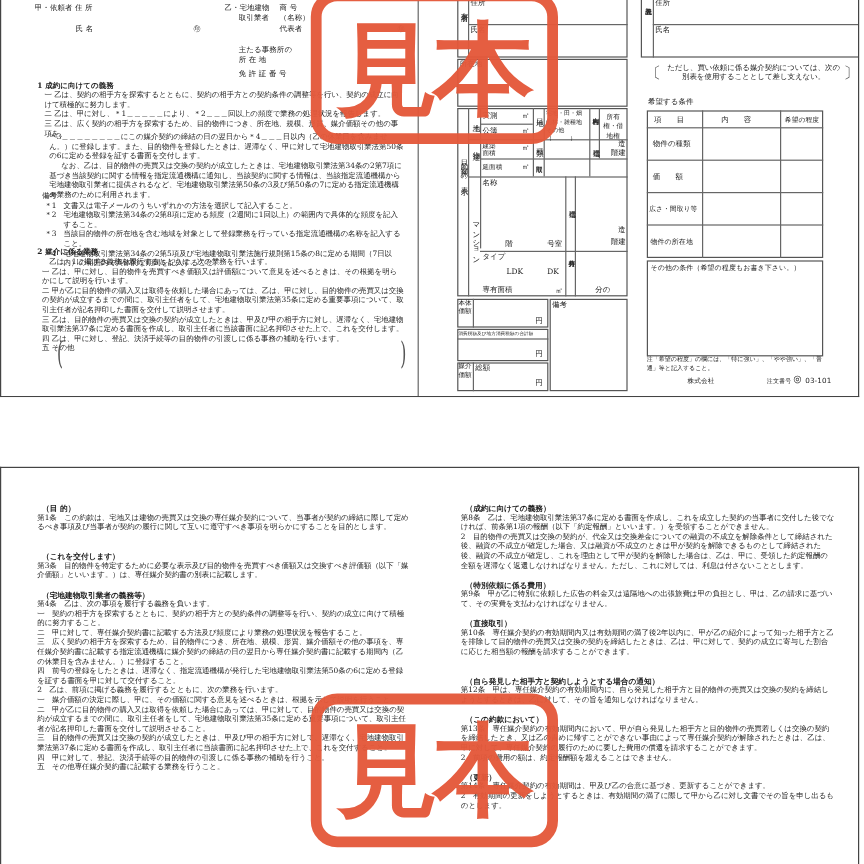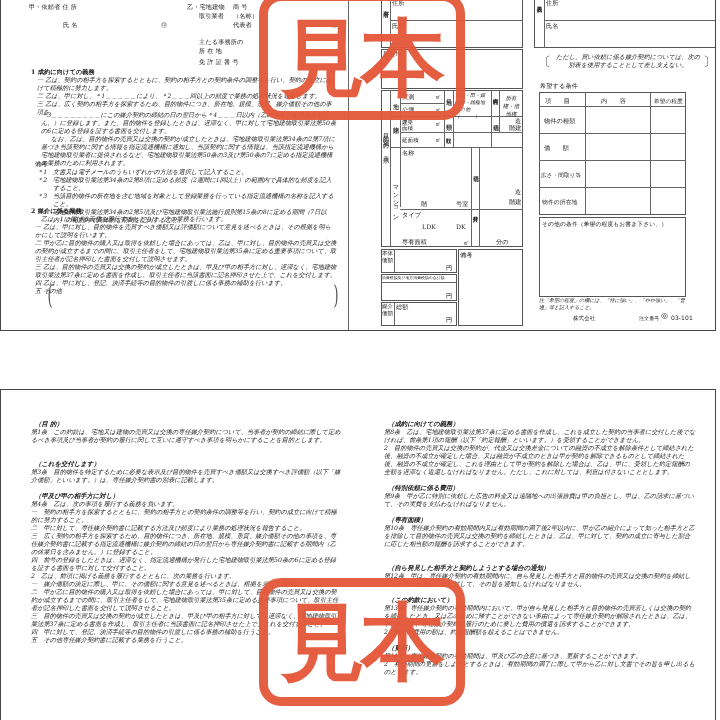--- a/index.html
+++ b/index.html
@@ -2,21 +2,21 @@
 <html><head>
 <meta charset="utf-8">
 <style>
   html,body{margin:0;padding:0;background:#fff;}
   body{width:720px;height:720px;position:relative;overflow:hidden;font-family:"DejaVu Serif","Liberation Serif",serif;color:#222;}
   .sheet{position:absolute;left:0;width:716px;background:#fff;border:1px solid #444;box-sizing:border-box;overflow:hidden;}
   .sheet.top{top:-2px;height:333px;border-top:none;}
   .sheet.bottom{top:389px;height:335px;border-bottom:none;}
   .t{position:absolute;font-size:6.2px;line-height:8.2px;white-space:nowrap;letter-spacing:0.1px;}
   .b{font-weight:bold;}
-  .para{position:absolute;font-size:6.2px;line-height:8px;white-space:pre-wrap;font-style:italic;}
+  .para{position:absolute;font-size:6.2px;line-height:8px;white-space:pre-wrap;}
   .box{position:absolute;border:1px solid #555;box-sizing:border-box;}
   .hl{position:absolute;background:#666;height:1px;}
   .vl{position:absolute;background:#666;width:1px;}
   .vtext{position:absolute;font-size:6.2px;line-height:8px;writing-mode:vertical-rl;}
   .stamp{position:absolute;border:9px solid #e4583a;border-radius:22px;box-sizing:border-box;opacity:0.96;}
   .stamp-text{position:absolute;color:#e4583a;font-family:"DejaVu Sans","Liberation Sans",sans-serif;font-weight:bold;white-space:nowrap;opacity:0.96;}
   .title2{position:absolute;font-size:14.5px;letter-spacing:0.5px;}
   .h{position:absolute;font-size:6.4px;font-weight:bold;font-family:"DejaVu Sans","Liberation Sans",sans-serif;}
   .gap{position:absolute;left:0;top:331px;width:720px;height:58px;background:#fff;}
 </style>
@@ -195,21 +195,21 @@
       <div class="para" style="position:relative;">第1条　この約款は、宅地又は建物の売買又は交換の専任媒介契約について、当事者が契約の締結に際して定めるべき事項及び当事者が契約の履行に関して互いに遵守すべき事項を明らかにすることを目的とします。</div>
     </div>
     <div style="height:8px;"></div>
     <div style="height:8px;"></div>
     <div>
       <div class="para h" style="position:relative;left:4px;">（これを交付します）</div>
       <div class="para" style="position:relative;">第3条　目的物件を特定するために必要な表示及び目的物件を売買すべき価額又は交換すべき評価額（以下「媒介価額」といいます。）は、専任媒介契約書の別表に記載します。</div>
     </div>
     <div style="height:8px;"></div>
     <div>
-      <div class="para h" style="position:relative;left:4px;">（甲及び甲の相手方に対し）</div>
+      <div class="para h" style="position:relative;left:4px;">（宅地建物取引業者の義務等）</div>
       <div class="para" style="position:relative;">第4条　乙は、次の事項を履行する義務を負います。
 一　契約の相手方を探索するとともに、契約の相手方との契約条件の調整等を行い、契約の成立に向けて積極的に努力すること。
 二　甲に対して、専任媒介契約書に記載する方法及び頻度により業務の処理状況を報告すること。
 三　広く契約の相手方を探索するため、目的物件につき、所在地、規模、形質、媒介価額その他の事項を、専任媒介契約書に記載する指定流通機構に媒介契約の締結の日の翌日から専任媒介契約書に記載する期間内（乙の休業日を含みません。）に登録すること。
 四　前号の登録をしたときは、遅滞なく、指定流通機構が発行した宅地建物取引業法第50条の6に定める登録を証する書面を甲に対して交付すること。
 2　乙は、前項に掲げる義務を履行するとともに、次の業務を行います。
 一　媒介価額の決定に際し、甲に、その価額に関する意見を述べるときは、根拠を示して説明を行うこと。
 二　甲が乙に目的物件の購入又は取得を依頼した場合にあっては、甲に対して、目的物件の売買又は交換の契約が成立するまでの間に、取引主任者をして、宅地建物取引業法第35条に定める重要事項について、取引主任者が記名押印した書面を交付して説明させること。
 三　目的物件の売買又は交換の契約が成立したときは、甲及び甲の相手方に対して、遅滞なく、宅地建物取引業法第37条に定める書面を作成し、取引主任者に当該書面に記名押印させた上で、これを交付すること。
 四　甲に対して、登記、決済手続等の目的物件の引渡しに係る事務の補助を行うこと。
@@ -223,21 +223,21 @@
       <div class="para" style="position:relative;">第8条　乙は、宅地建物取引業法第37条に定める書面を作成し、これを成立した契約の当事者に交付した後でなければ、前条第1項の報酬（以下「約定報酬」といいます。）を受領することができません。
 2　目的物件の売買又は交換の契約が、代金又は交換差金についての融資の不成立を解除条件として締結された後、融資の不成立が確定した場合、又は融資が不成立のときは甲が契約を解除できるものとして締結された後、融資の不成立が確定し、これを理由として甲が契約を解除した場合は、乙は、甲に、受領した約定報酬の全額を遅滞なく返還しなければなりません。ただし、これに対しては、利息は付さないこととします。</div>
     </div>
     <div style="height:8px;"></div>
     <div>
       <div class="para h" style="position:relative;left:4px;">（特別依頼に係る費用）</div>
       <div class="para" style="position:relative;">第9条　甲が乙に特別に依頼した広告の料金又は遠隔地への出張旅費は甲の負担とし、甲は、乙の請求に基づいて、その実費を支払わなければなりません。</div>
     </div>
     <div style="height:8px;"></div>
     <div>
-      <div class="para h" style="position:relative;left:4px;">（専有面積）</div>
+      <div class="para h" style="position:relative;left:4px;">（直接取引）</div>
       <div class="para" style="position:relative;">第10条　専任媒介契約の有効期間内又は有効期間の満了後2年以内に、甲が乙の紹介によって知った相手方と乙を排除して目的物件の売買又は交換の契約を締結したときは、乙は、甲に対して、契約の成立に寄与した割合に応じた相当額の報酬を請求することができます。</div>
     </div>
     <div style="height:8px;"></div>
     <div style="height:8px;"></div>
     <div>
       <div class="para h" style="position:relative;left:4px;">（自ら発見した相手方と契約しようとする場合の通知）</div>
       <div class="para" style="position:relative;">第12条　甲は、専任媒介契約の有効期間内に、自ら発見した相手方と目的物件の売買又は交換の契約を締結しようとするときは、乙に対して、その旨を通知しなければなりません。</div>
     </div>
     <div style="height:8px;"></div>
     <div>

